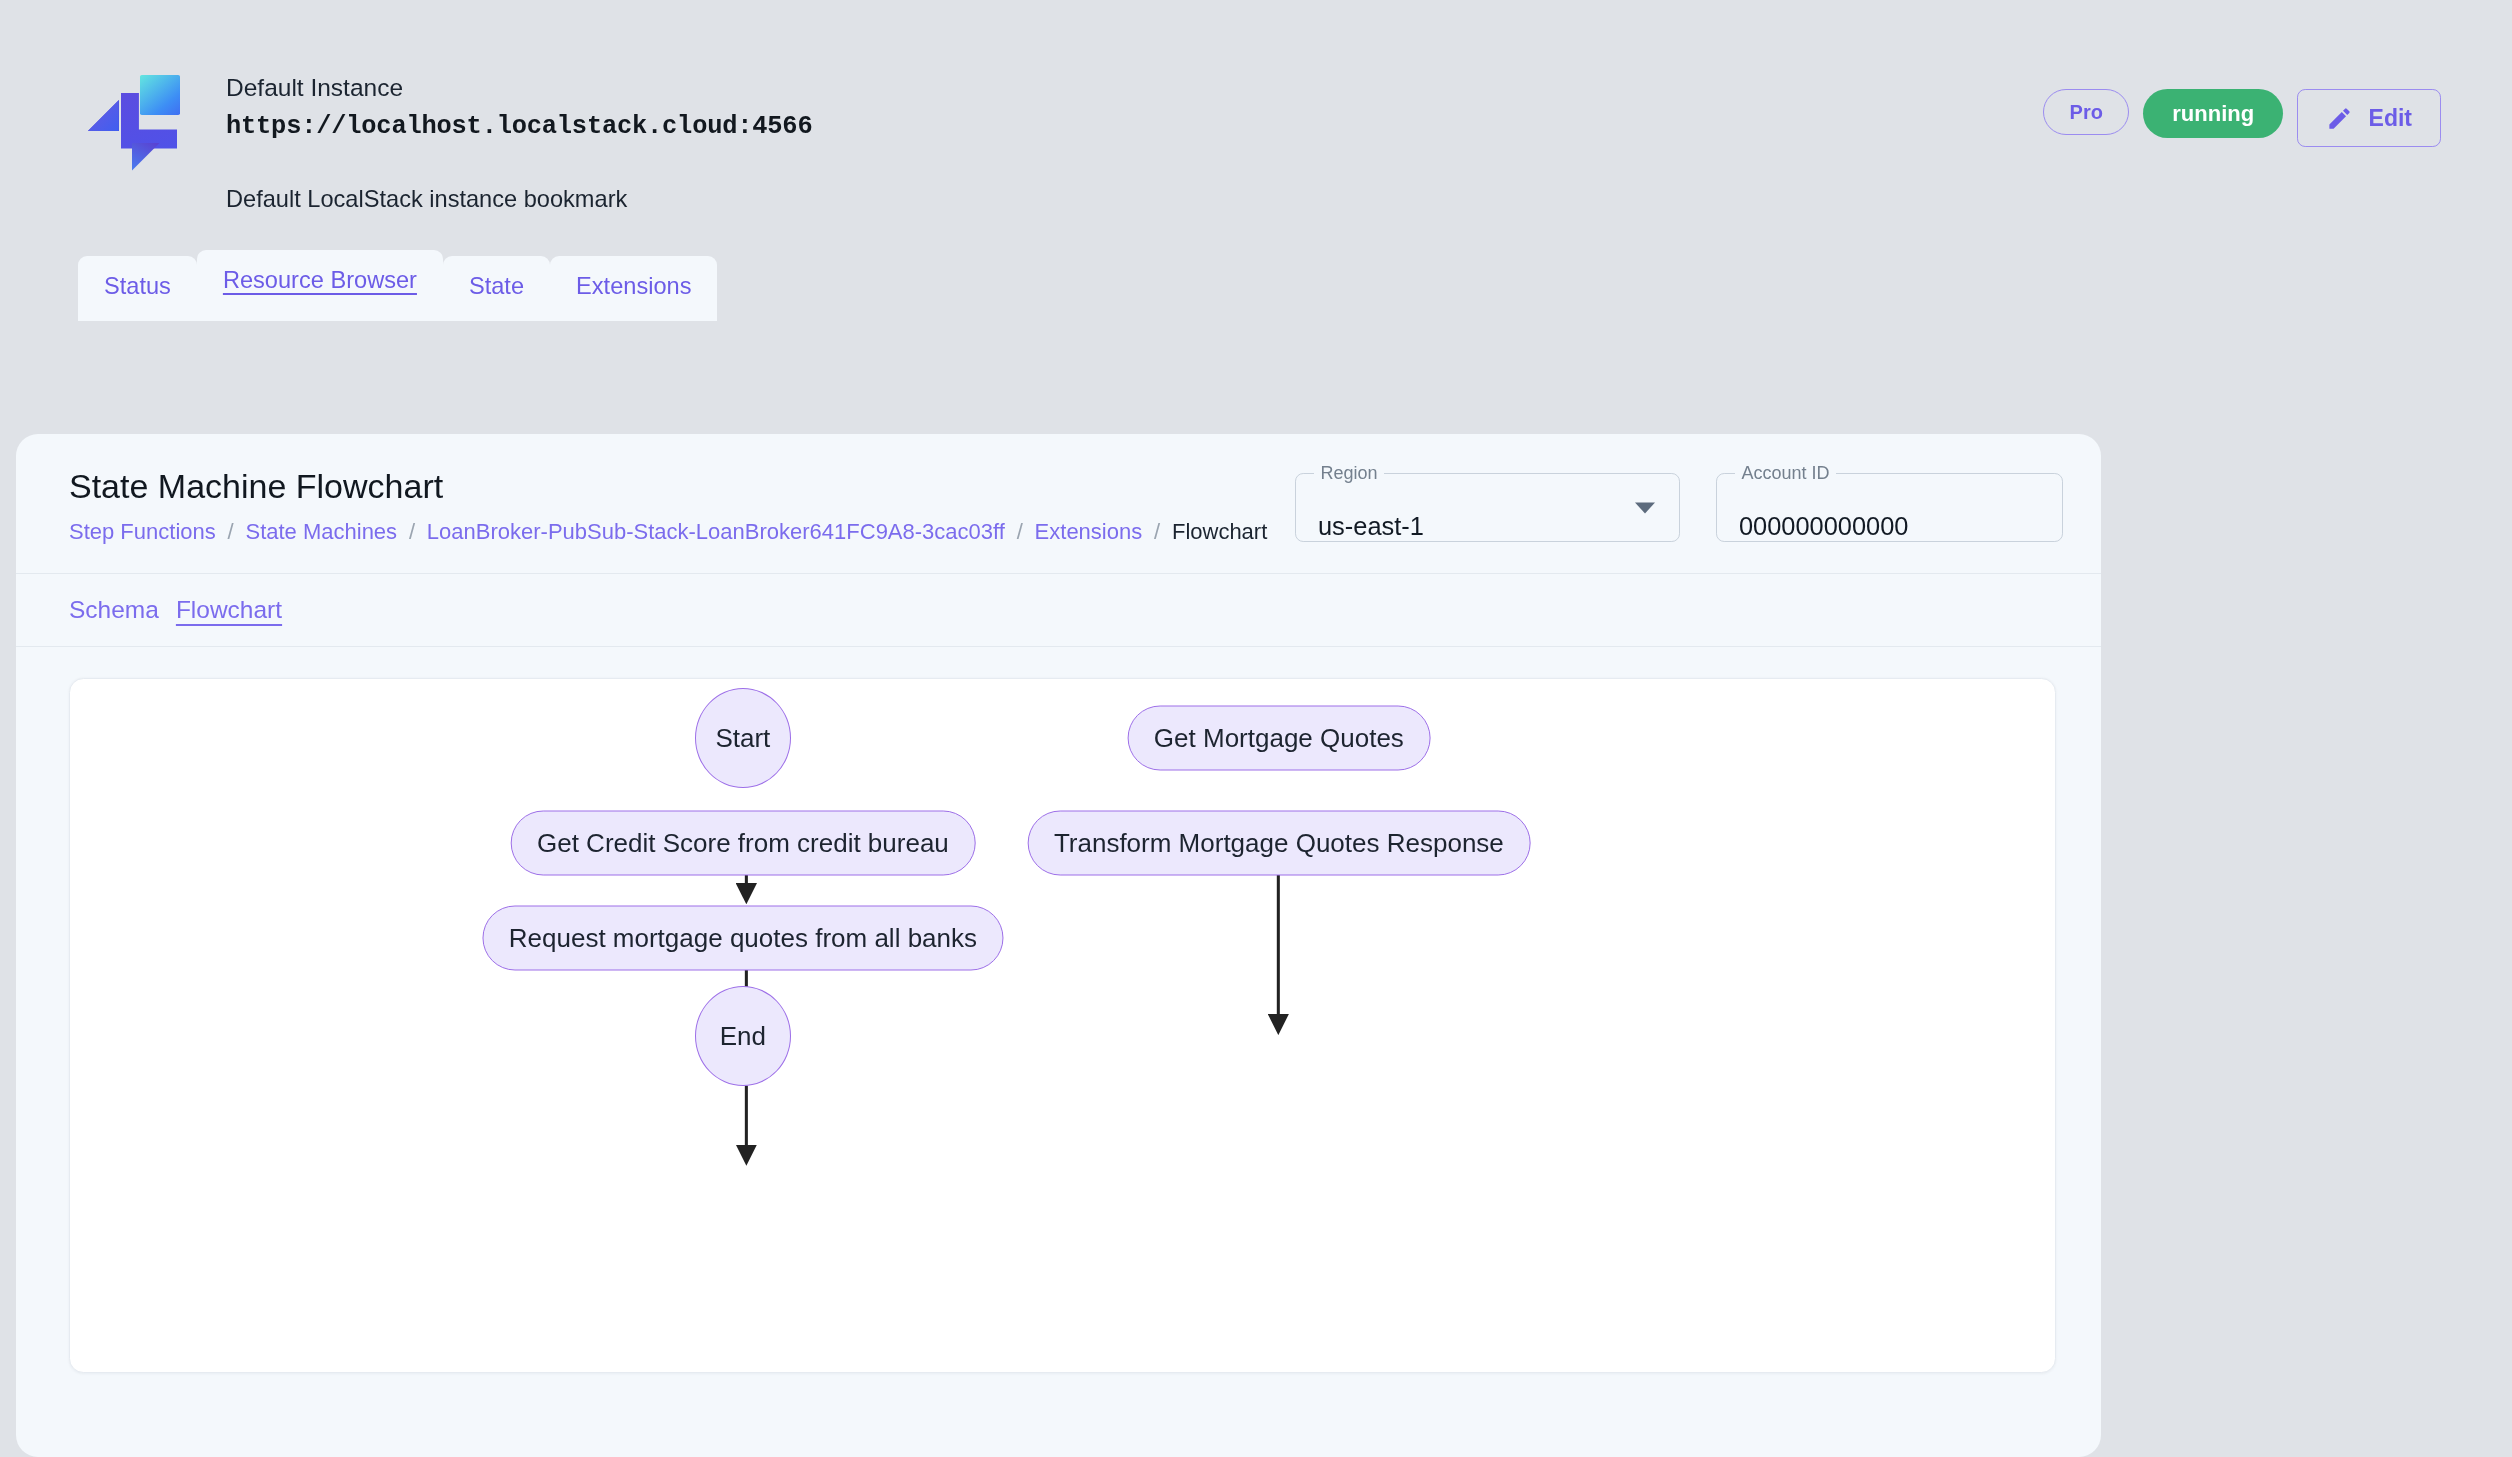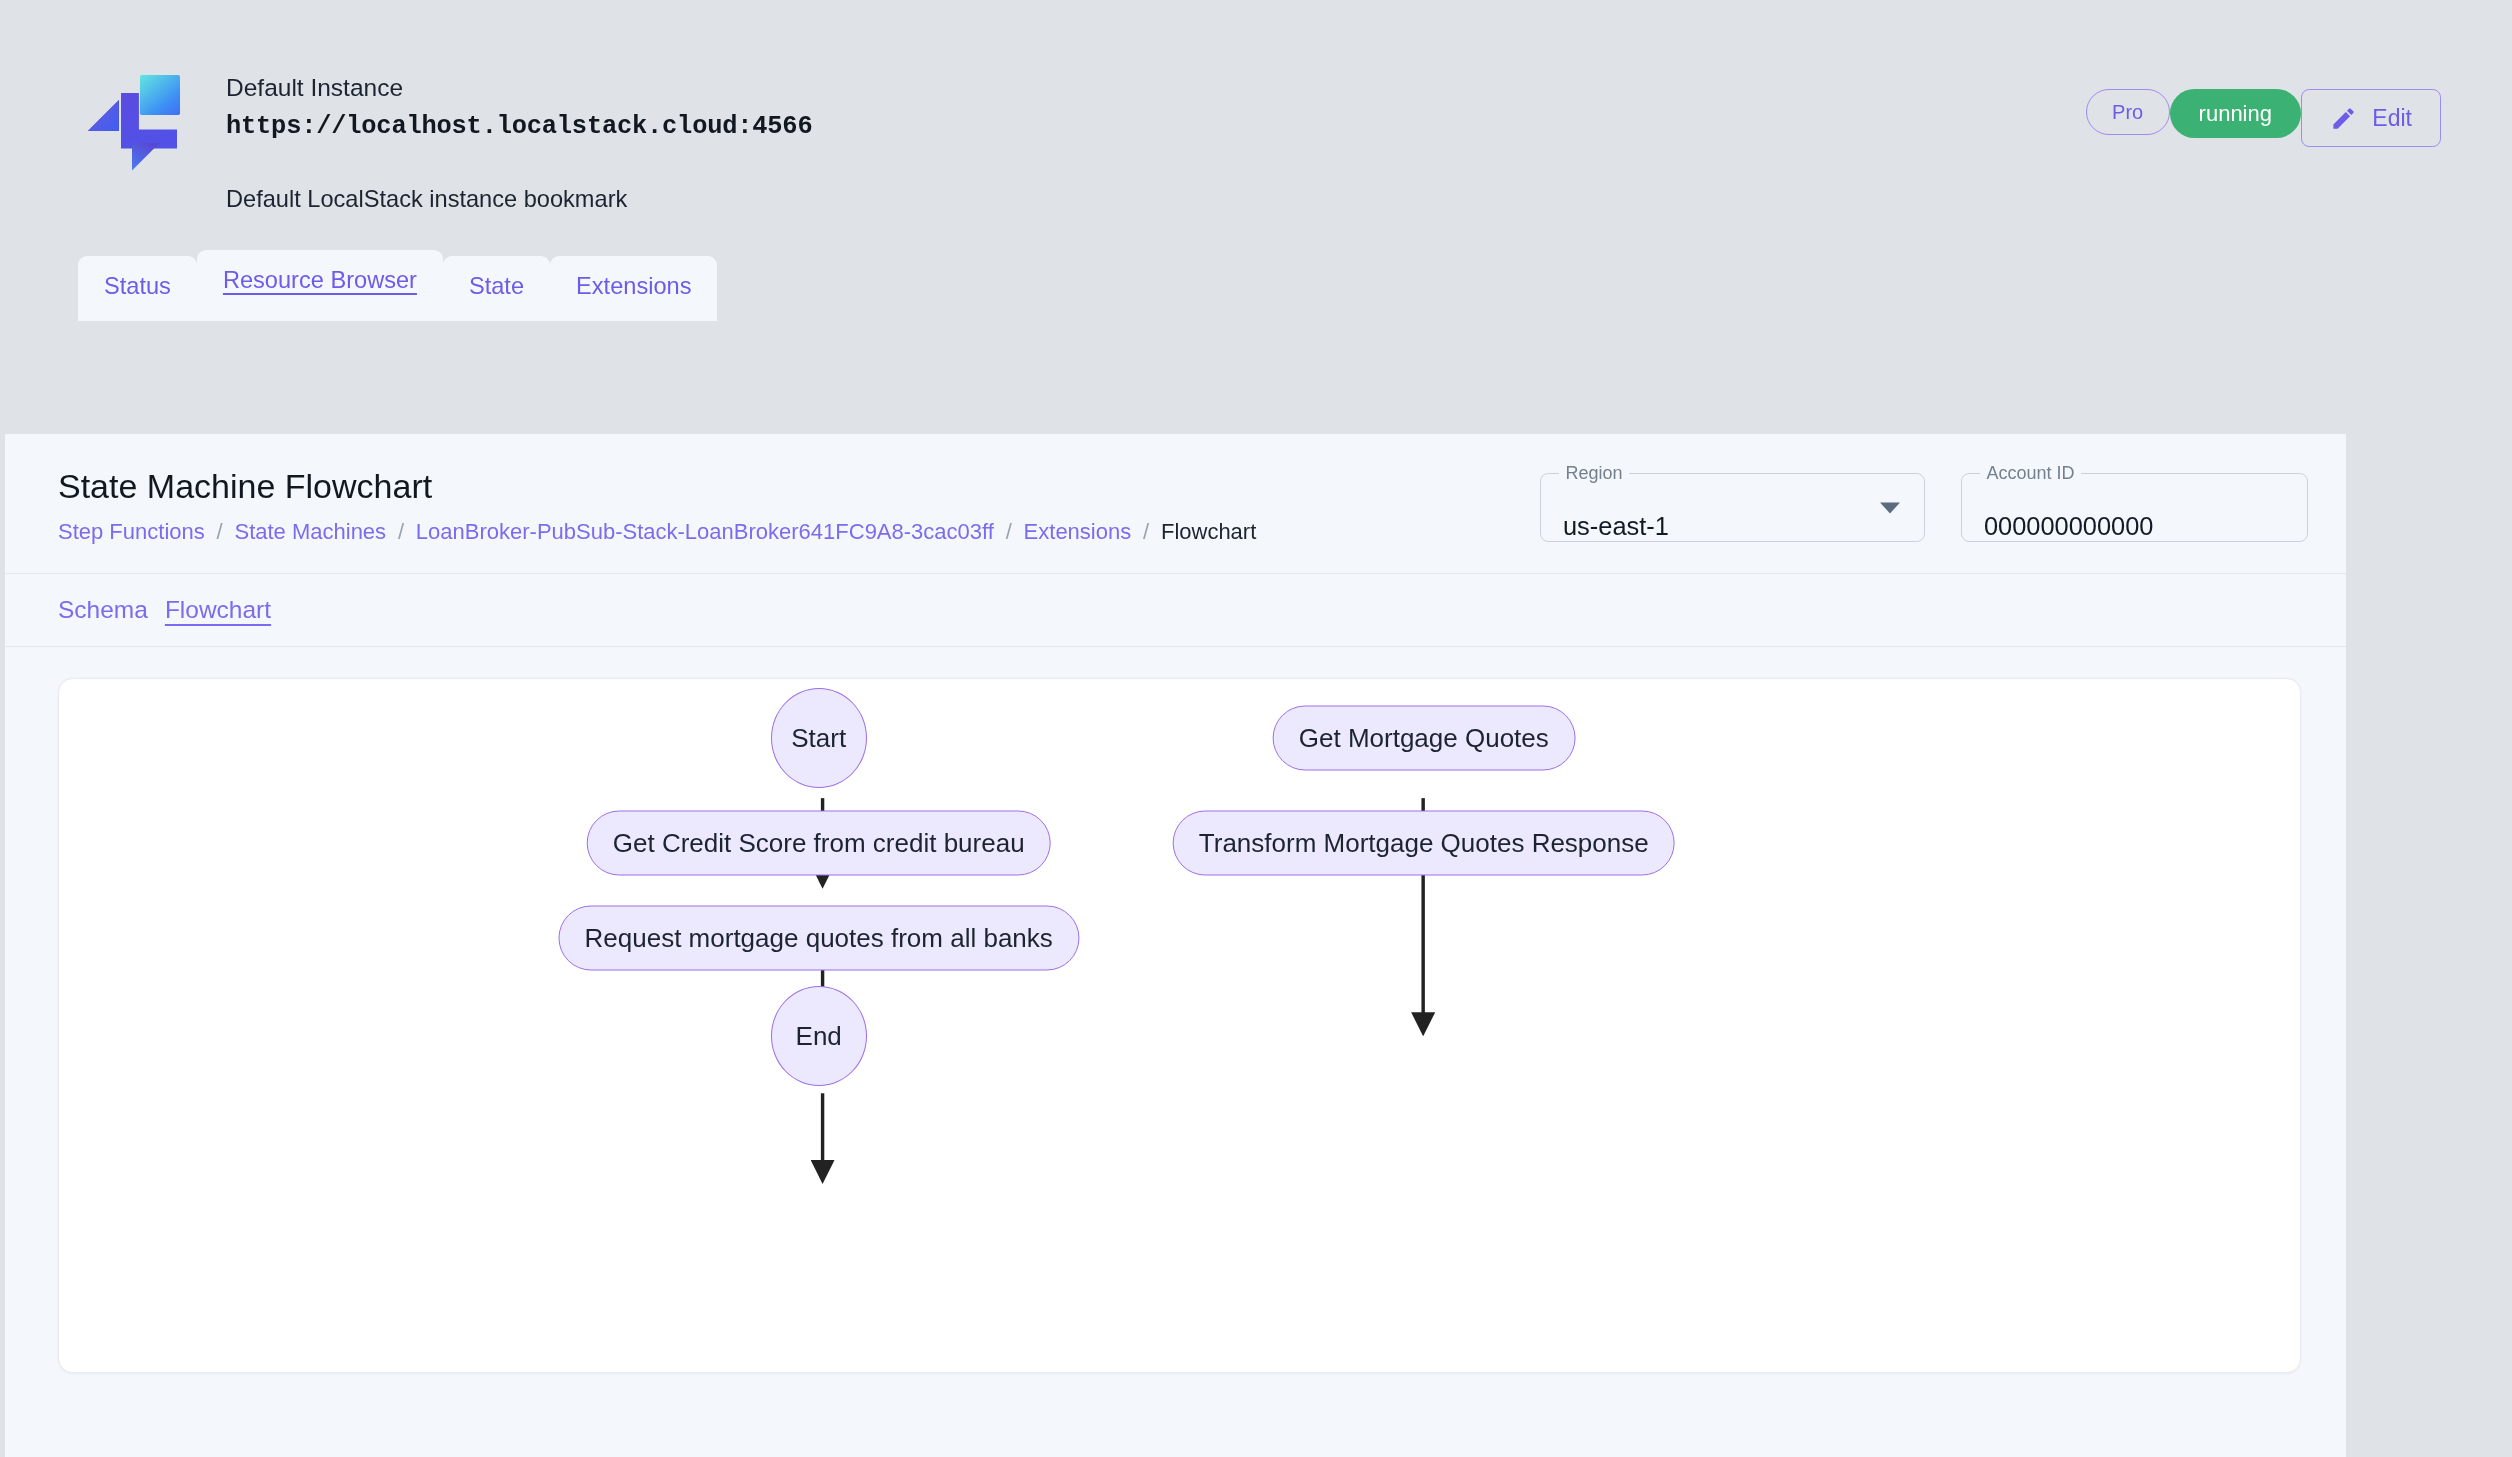--- a/index.html
+++ b/index.html
@@ -99,23 +99,24 @@
   .instance-desc {
     font-size: 23.6px;
     line-height: 31px;
     color: #1b2430;
     margin-top: 38px;
   }
 
   .header-actions {
     display: flex;
     align-items: flex-start;
-    gap: 0;
+    gap: 14px;
     flex: 0 0 auto;
     margin-top: 18px;
+    font-weight: bold;
   }
   .pro-badge {
     border: 1.4px solid #9b8cf0;
     color: #6c5ce7;
     border-radius: 906px;
     font-size: 20px;
     line-height: 1;
     padding: 11.8px 25.4px;
     background: transparent;
   }
@@ -163,25 +164,26 @@
     padding-bottom: 28px;
   }
   .tab.active .tab-label {
     text-decoration: underline;
     text-underline-offset: 5.4px;
   }
 
   
   .panel {
     position: absolute;
-    left: 5px;
+    left: 16px;
     top: 434px;
-    width: 2341px;
+    width: 2085px;
     bottom: 0;
     background: #f4f8fc;
+    border-radius: 22px;
   }
 
   .panel-head {
     display: flex;
     align-items: flex-start;
     justify-content: space-between;
     padding: 30px 38px 27px 53px;
     border-bottom: 0.9px solid #e3e9ef;
   }
 

